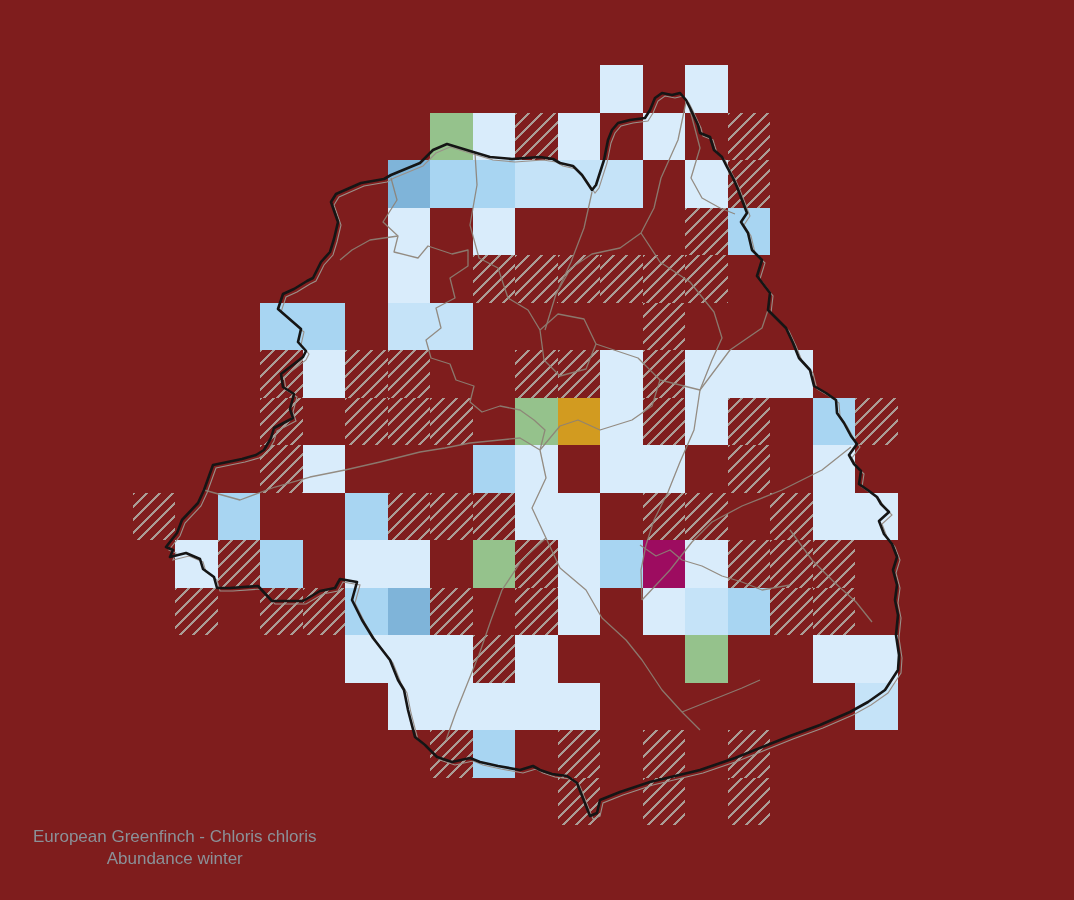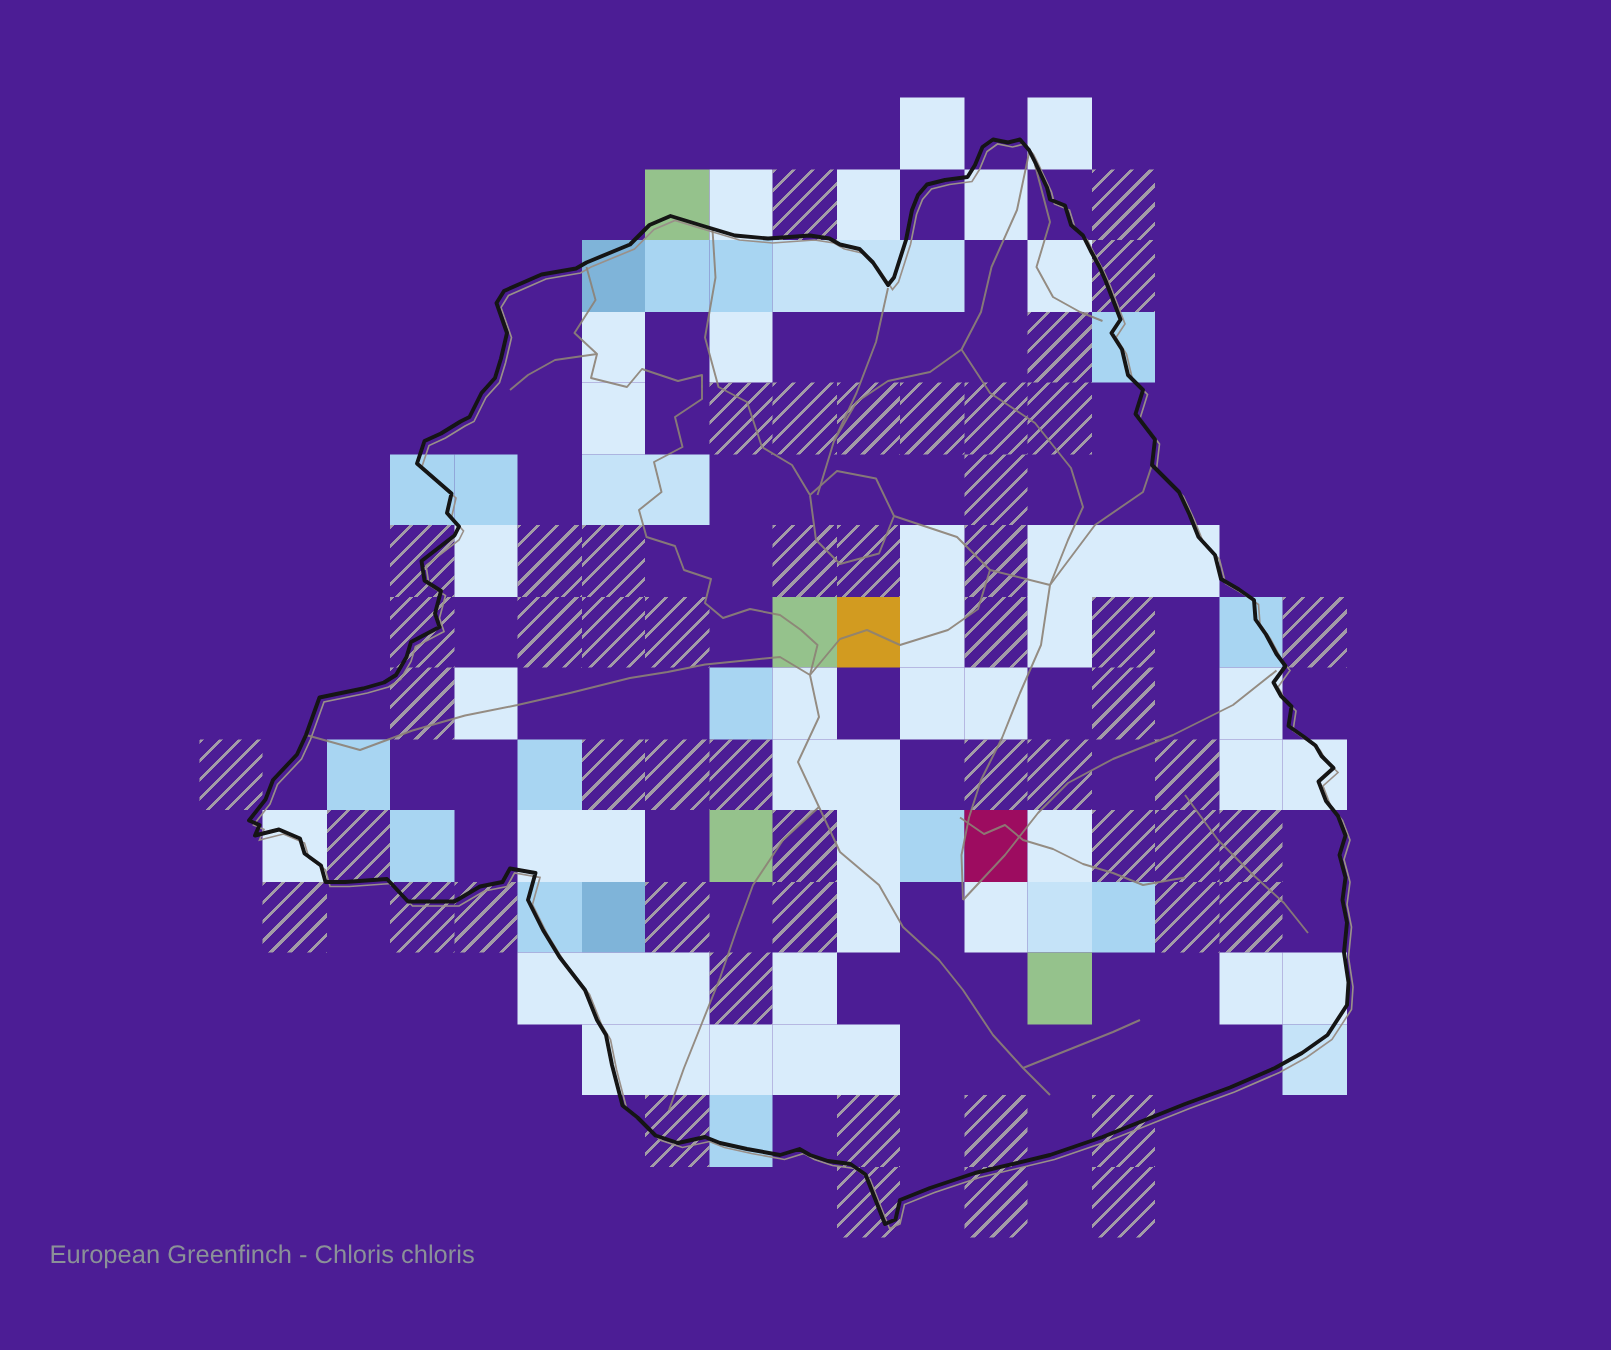--- a/index.html
+++ b/index.html
@@ -12,21 +12,21 @@
       rgba(178,178,170,0.85) 0px, rgba(178,178,170,0.85) 2px,
       rgba(0,0,0,0) 2px, rgba(0,0,0,0) 9px);
   }
   #line-layer{position:absolute;left:0;top:0;}
   #footer{position:absolute;left:33px;top:826px;color:#8b9198;font-size:17px;line-height:21.5px;}
   #footer div{white-space:nowrap;}
 </style>
 </head>
 <body>
 
-<div id="stage" style="background: #4c1d95; text-align: center;">
+<div id="stage" style="background: #7f1d1d; text-align: center;">
 
   <div id="grid-layer">
       <div class="cell" style="left: 600px; top: 65px; width: 42.5px; height: 47.5px; background-color: rgb(217, 236, 251);"></div>
       <div class="cell" style="left: 685px; top: 65px; width: 42.5px; height: 47.5px; background-color: rgb(217, 236, 251);"></div>
       <div class="cell" style="left: 430px; top: 112.5px; width: 42.5px; height: 47.5px; background-color: rgb(149, 194, 140);"></div>
       <div class="cell" style="left: 472.5px; top: 112.5px; width: 42.5px; height: 47.5px; background-color: rgb(217, 236, 251);"></div>
       <div class="cell survey" style="left: 515px; top: 112.5px; width: 42.5px; height: 47.5px;"></div>
       <div class="cell" style="left: 557.5px; top: 112.5px; width: 42.5px; height: 47.5px; background-color: rgb(217, 236, 251);"></div>
       <div class="cell" style="left: 642.5px; top: 112.5px; width: 42.5px; height: 47.5px; background-color: rgb(217, 236, 251);"></div>
       <div class="cell survey" style="left: 727.5px; top: 112.5px; width: 42.5px; height: 47.5px;"></div>
@@ -172,15 +172,16 @@
       <polyline points="682,712 712,700 742,688 760,680"></polyline>
       <polyline points="690,110 700,148 691,178 702,198 720,208 735,214"></polyline>
       <polyline points="398,236 370,240 352,250 340,260"></polyline>
     </g>
 
     <polyline id="region-boundary" fill="none" stroke-width="2.6" stroke-linejoin="round" stroke-linecap="round" points="560,163 553,159 540,157 512,159 490,157 470,151 447,144 433,150 420,163 391,175 384,179 361,183 336,194 331,202 338,222 334,239 330,252 321,262 313,278 307,281 294,289 283,294 278,309 301,329 298,342 306,351 303,357 281,374 283,387 294,394 290,409 293,418 274,428 271,438 264,450 256,455 242,459 213,465 204,490 198,503 182,520 177,533 166,547 173,550 170,557 186,553 200,559 203,569 214,577 217,588 230,588 258,586 272,601 303,601 320,591 335,588 340,579 357,582 352,600 362,620 373,638 390,660 398,680 404,690 408,710 415,737 425,745 437,757 452,762 470,758 480,762 498,766 520,770 533,766 540,770 552,774 567,776 577,783 590,816 597,813 600,800 620,792 650,782 700,770 735,758 790,736 820,725 850,712 868,702 885,690 898,670 899,655 896,635 898,615 895,600 897,585 893,570 897,557 892,544 884,534 879,521 889,512 881,504 877,497 869,491 859,484 861,471 854,464 849,455 857,444 851,436 844,423 837,413 836,400 826,393 814,386 810,370 799,358 793,343 786,328 768,310 770,293 757,276 762,260 752,250 748,233 741,222 747,213 742,200 737,187 733,178 727,167 722,157 714,150 710,137 700,133 698,125 690,108 686,100 680,93 672,95 662,93 655,98 650,110 645,118 630,120 618,123 612,130 608,140 604,160 596,185 592,190 582,175 573,166 560,163" stroke="#151515"></polyline>
   </svg>
 
   <div id="footer" style="color: rgb(139, 145, 152);">
     <div>European Greenfinch - Chloris chloris</div>
+    <div>Abundance winter</div>
   </div>
 
 </div>
 
 </body></html>

